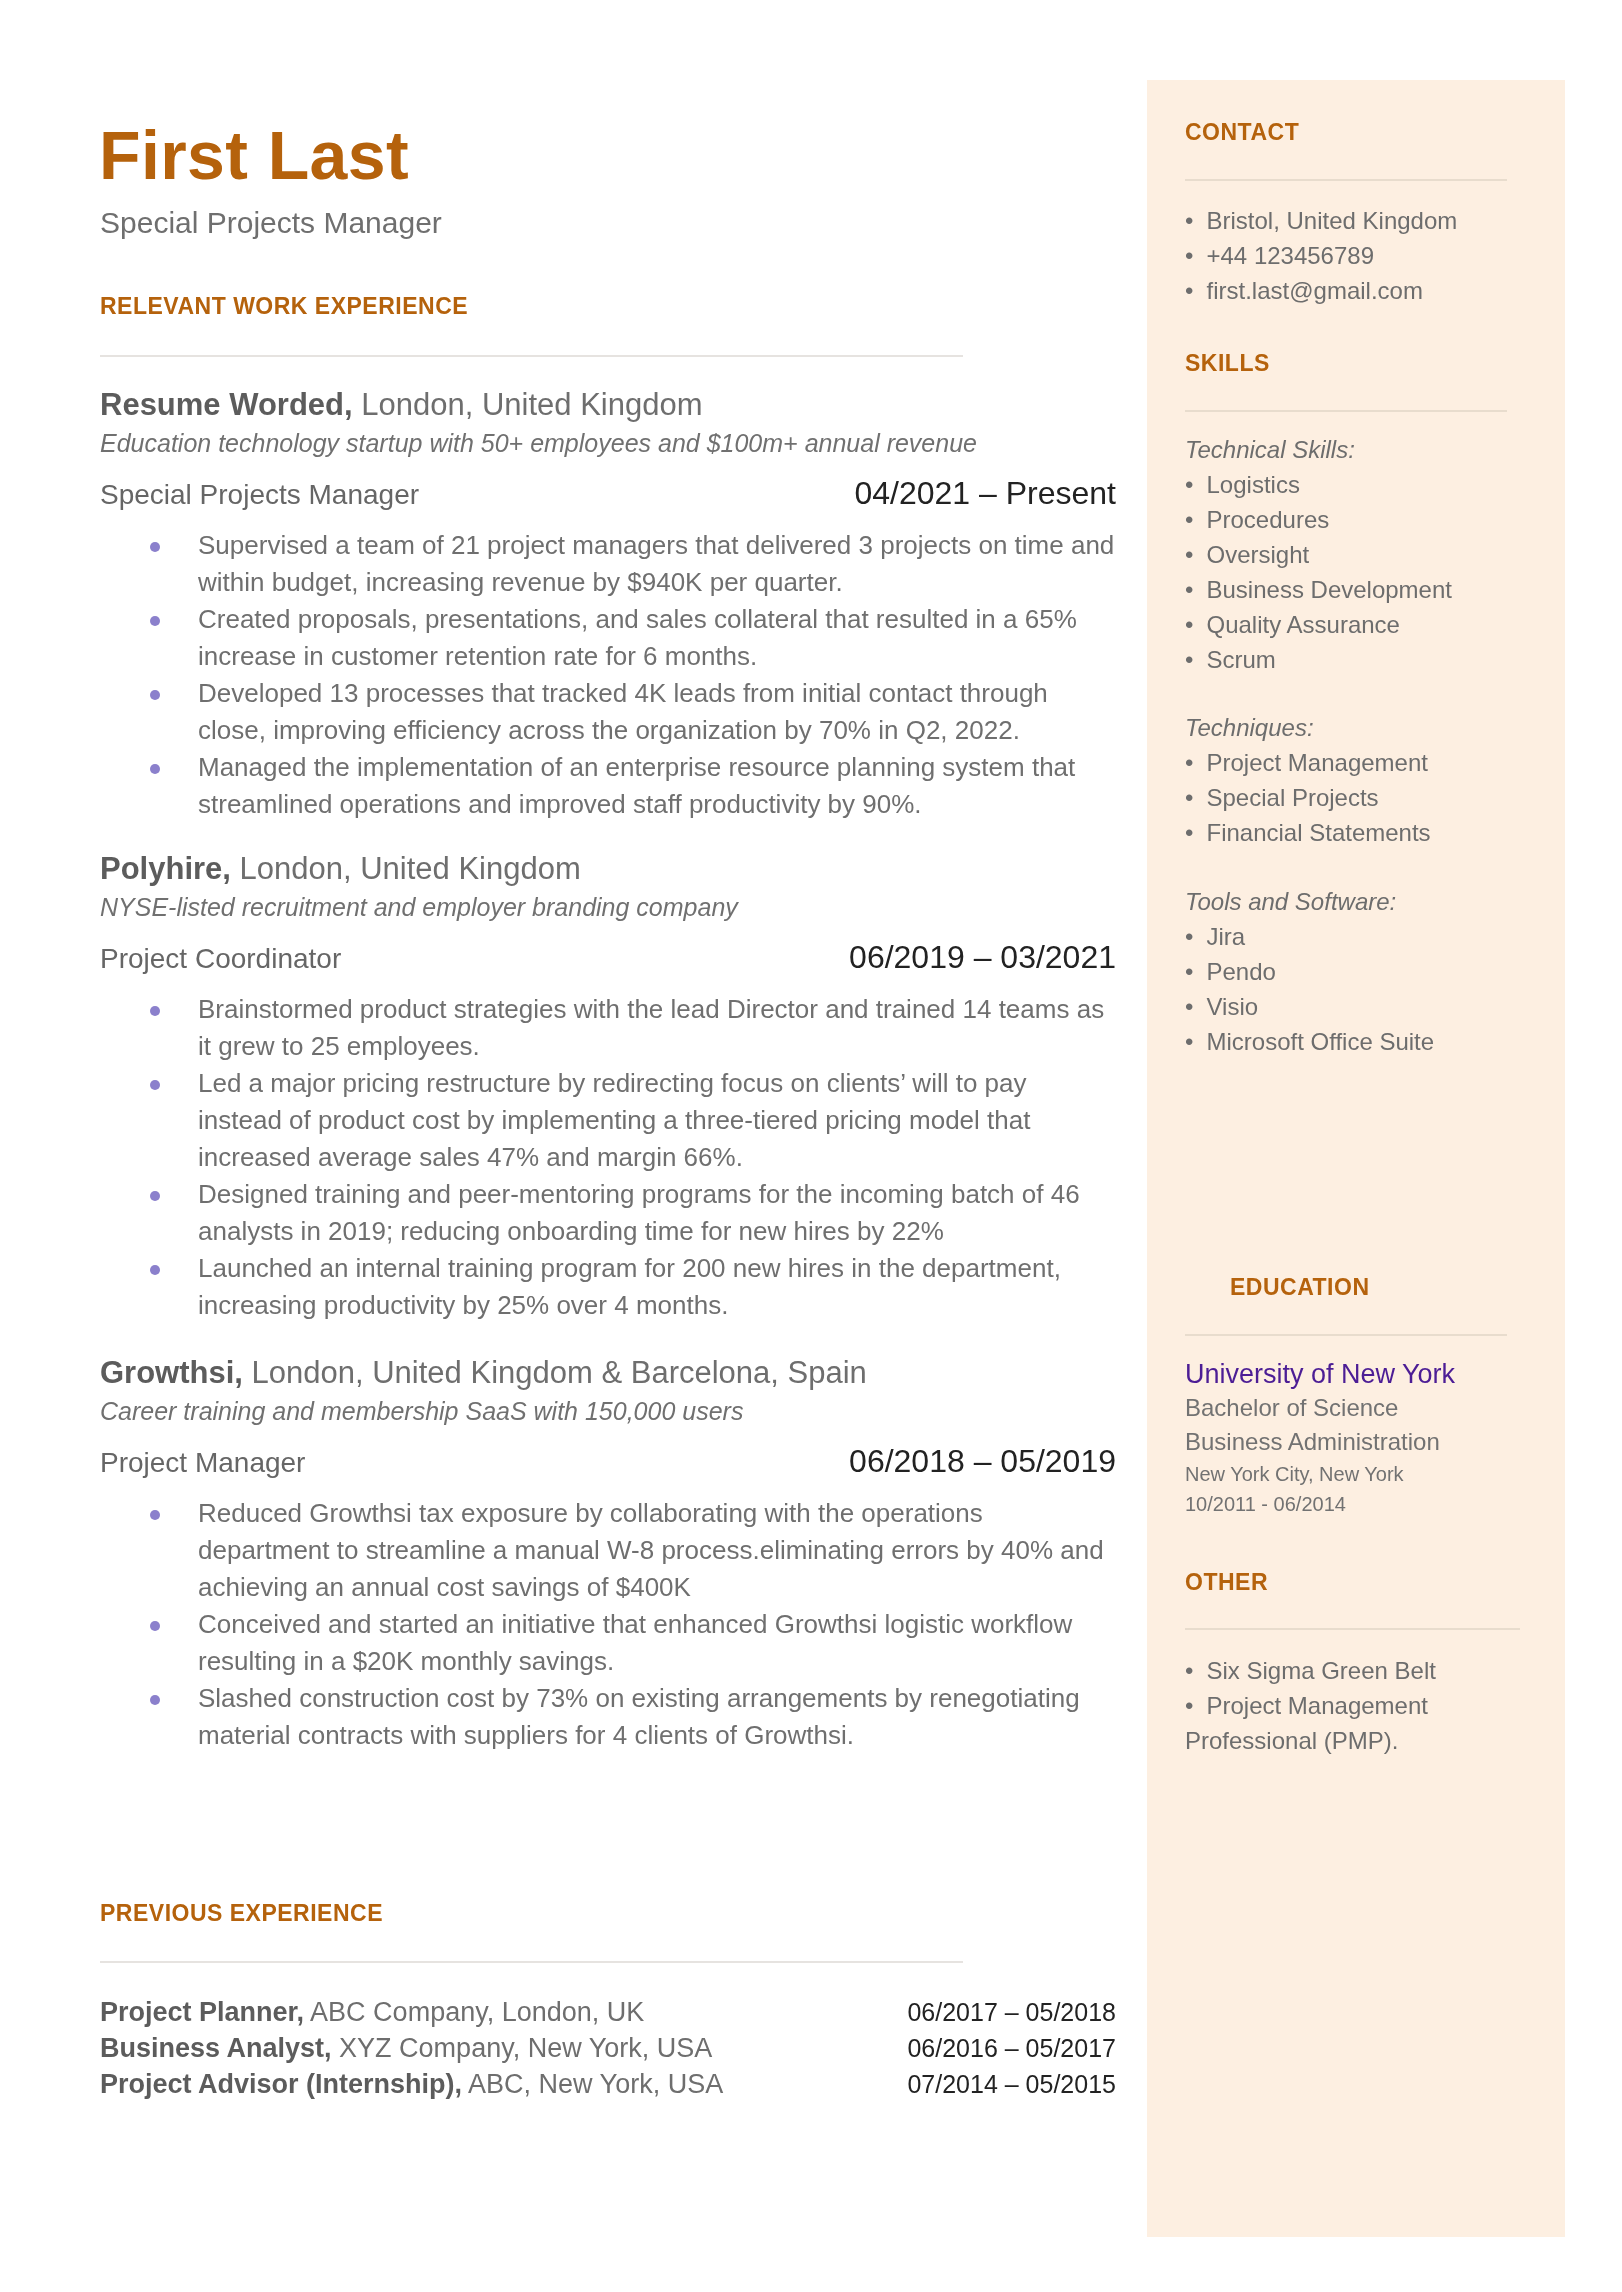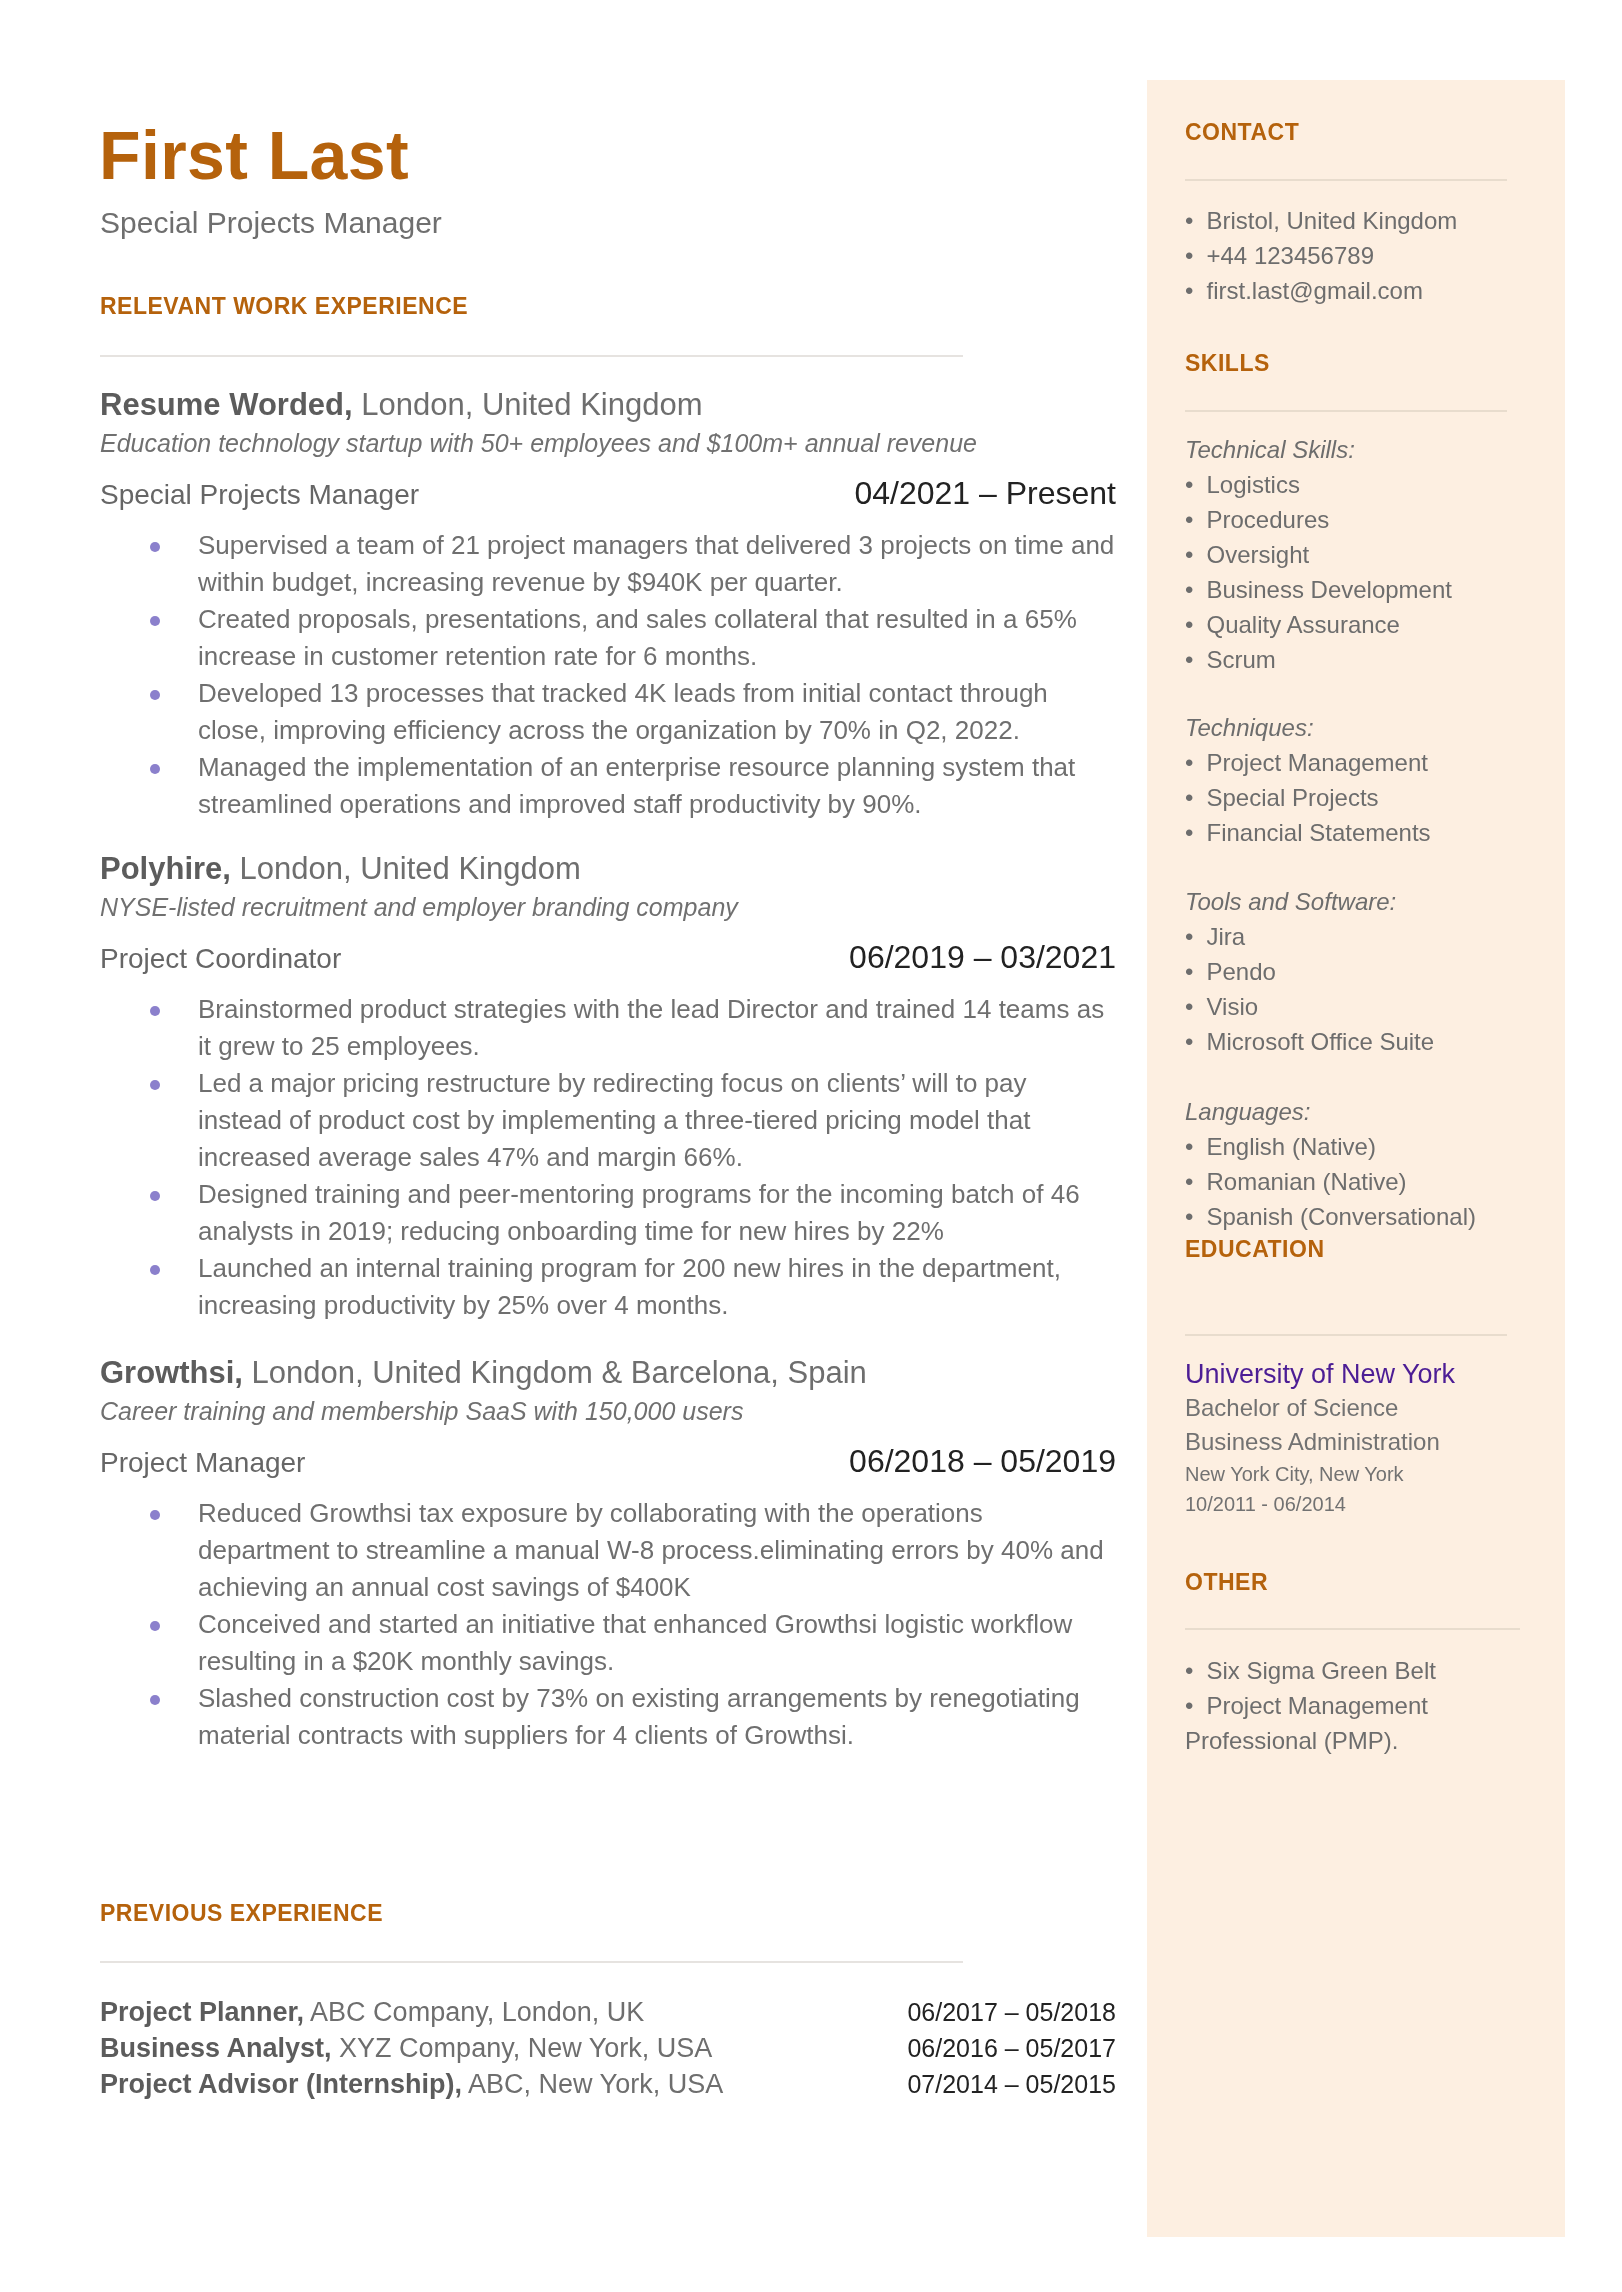--- a/index.html
+++ b/index.html
@@ -141,28 +141,22 @@
   </ul>
 
   <ul class="plain" style="top:804px;">
     <li class="cat">Tools and Software:</li>
     <li><span class="b">•</span><span>Jira</span></li>
     <li><span class="b">•</span><span>Pendo</span></li>
     <li><span class="b">•</span><span>Visio</span></li>
     <li><span class="b">•</span><span>Microsoft Office Suite</span></li>
   </ul>
 
-  <ul class="plain" style="top:1014px;">
-    <li class="cat">Languages:</li>
-    <li><span class="b">•</span><span>English (Native)</span></li>
-    <li><span class="b">•</span><span>Romanian (Native)</span></li>
-    <li><span class="b">•</span><span>Spanish (Conversational)</span></li>
-  </ul>
 
-  <div class="sec-h" style="top:1155px;">EDUCATION</div>
+  <div class="sec-h" style="top:1193px;margin-left:45px;">EDUCATION</div>
   <div class="rule" style="top:1254px;"></div>
   <div class="edu" style="top:1277px;">
     <div class="school">University of New York</div>
     <div class="line">Bachelor of Science</div>
     <div class="line">Business Administration</div>
     <div class="small">New York City, New York</div>
     <div class="small">10/2011 - 06/2014</div>
   </div>
 
   <div class="sec-h" style="top:1488px;">OTHER</div>

